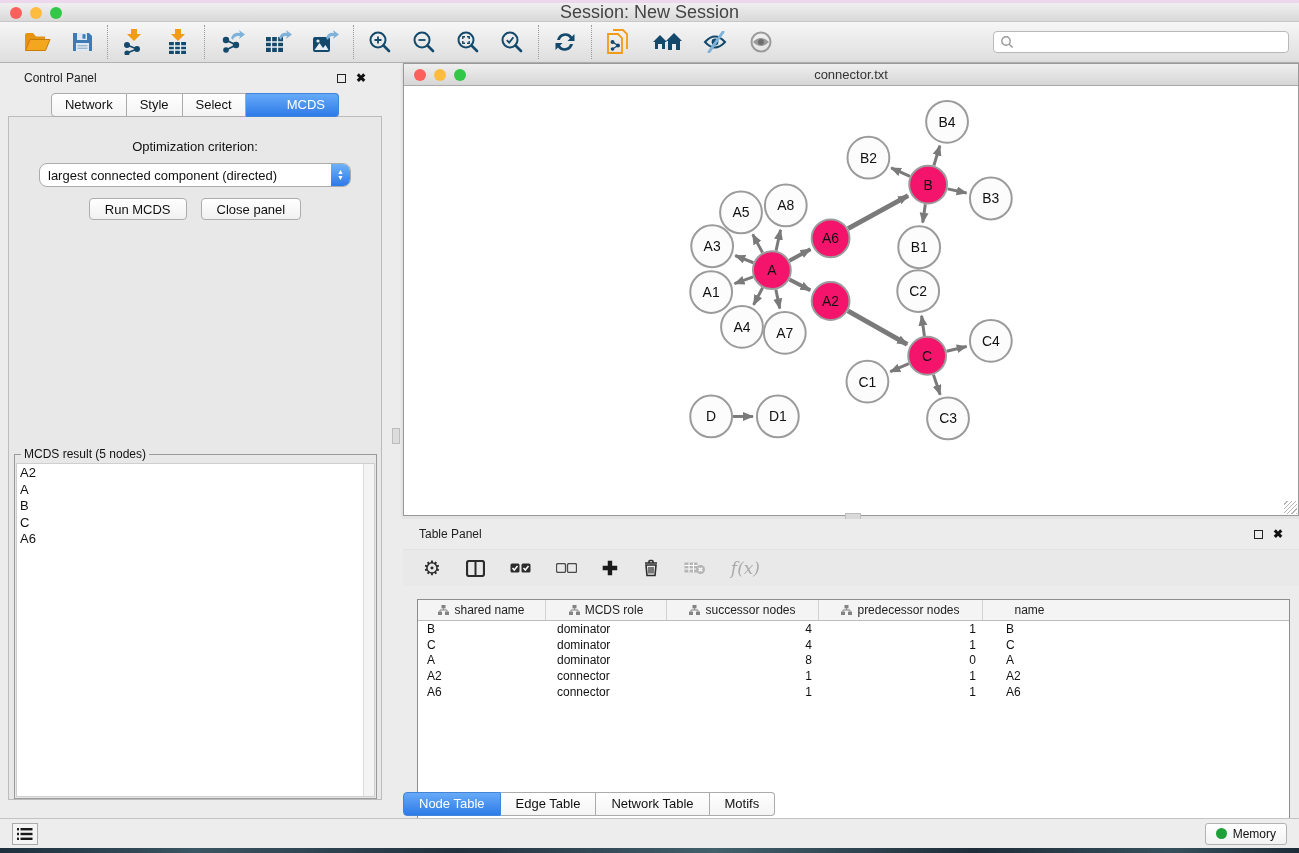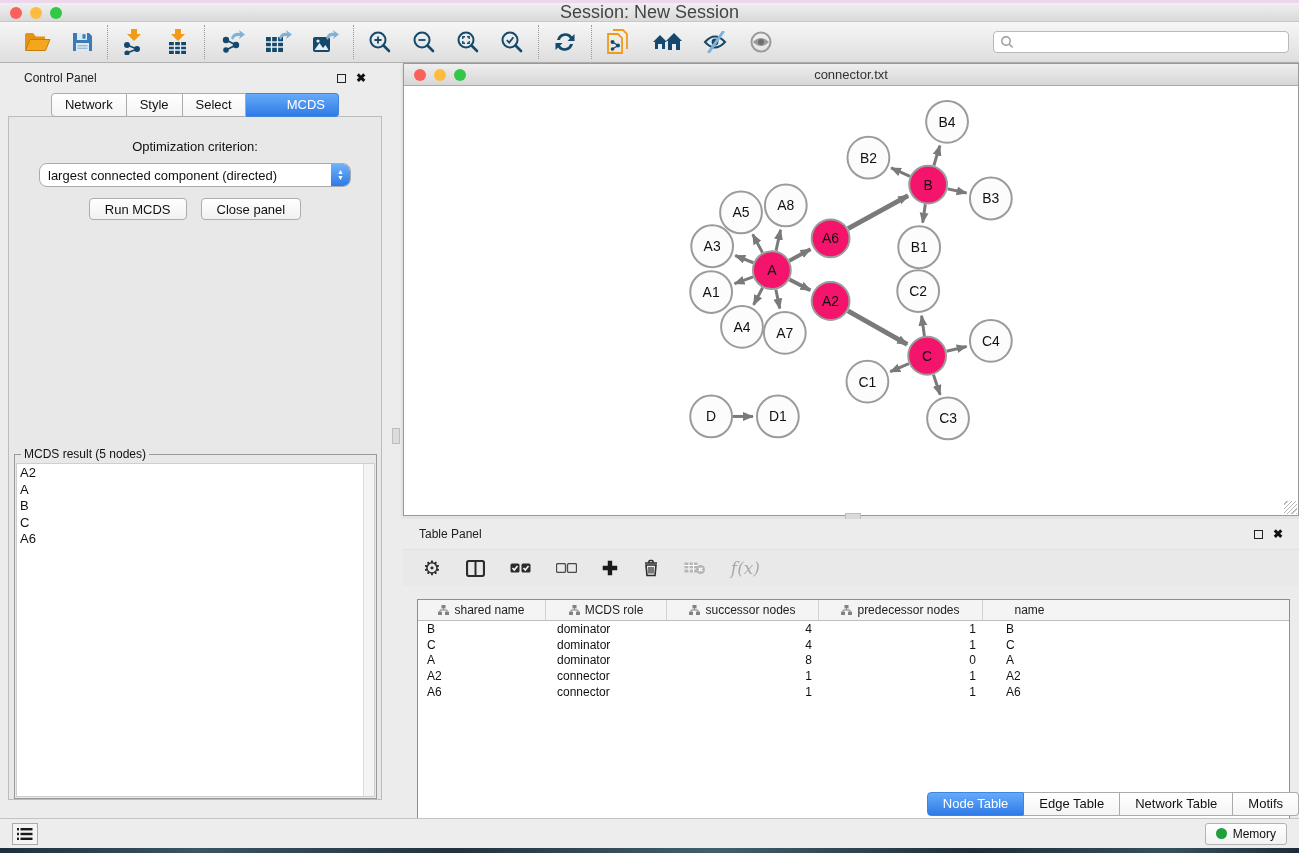--- a/index.html
+++ b/index.html
@@ -82,21 +82,21 @@
   .thead { display:flex; height:21px; border-bottom:1px solid #bdbdbd; background:#f4f4f4; }
   .th { display:flex; align-items:center; justify-content:center; gap:5px; font-size:12px; color:#222;
         border-right:1px solid #d2d2d2; }
   .th:last-child { border-right:1px solid #d2d2d2; }
   .th.c0{width:128px;} .th.c1{width:121px;} .th.c2{width:152px;} .th.c3{width:164px;} .th.c4{width:93px; border-right:none;}
   .trow { display:flex; height:15.8px; align-items:center; }
   .tcell { font-size:12px; color:#111; overflow:hidden; white-space:nowrap; }
   .tcell.c0{width:128px; padding-left:9px;} .tcell.c1{width:121px; padding-left:11px;}
   .tcell.c2{width:152px; text-align:right; padding-right:7px;} .tcell.c3{width:164px; text-align:right; padding-right:7px;}
   .tcell.c4{width:93px; padding-left:23px;} .tcell.cf{flex:1;}
-  .tp-tabs { position:absolute; left:0; right:0; top:273px; display:flex; justify-content:flex-end; }
+  .tp-tabs { position:absolute; left:0; right:0; top:273px; display:flex; justify-content:flex-start; }
   .tp-tabs .tab { padding:3px 15px 4px; }
 
   
   .statusbar { position:absolute; left:0; right:0; top:818px; height:30px; background:#ededed; border-top:1px solid #c4c4c4;
                display:flex; align-items:center; padding:0 12px; }
   .list-btn { width:26px; height:22px; background:#f4f4f4; border:1px solid #ababab; display:flex; align-items:center; justify-content:center; }
   .memory-btn { margin-left:auto; height:22px; background:linear-gradient(#ffffff,#f2f2f2); border:1px solid #b3b3b3;
                 border-radius:3px; display:flex; align-items:center; gap:6px; padding:0 10px; font-size:12px; color:#111; }
   .mem-dot { width:11px; height:11px; border-radius:50%; background:#1fa13a; }
   .wallpaper { position:absolute; left:0; right:0; top:848px; height:5px;

